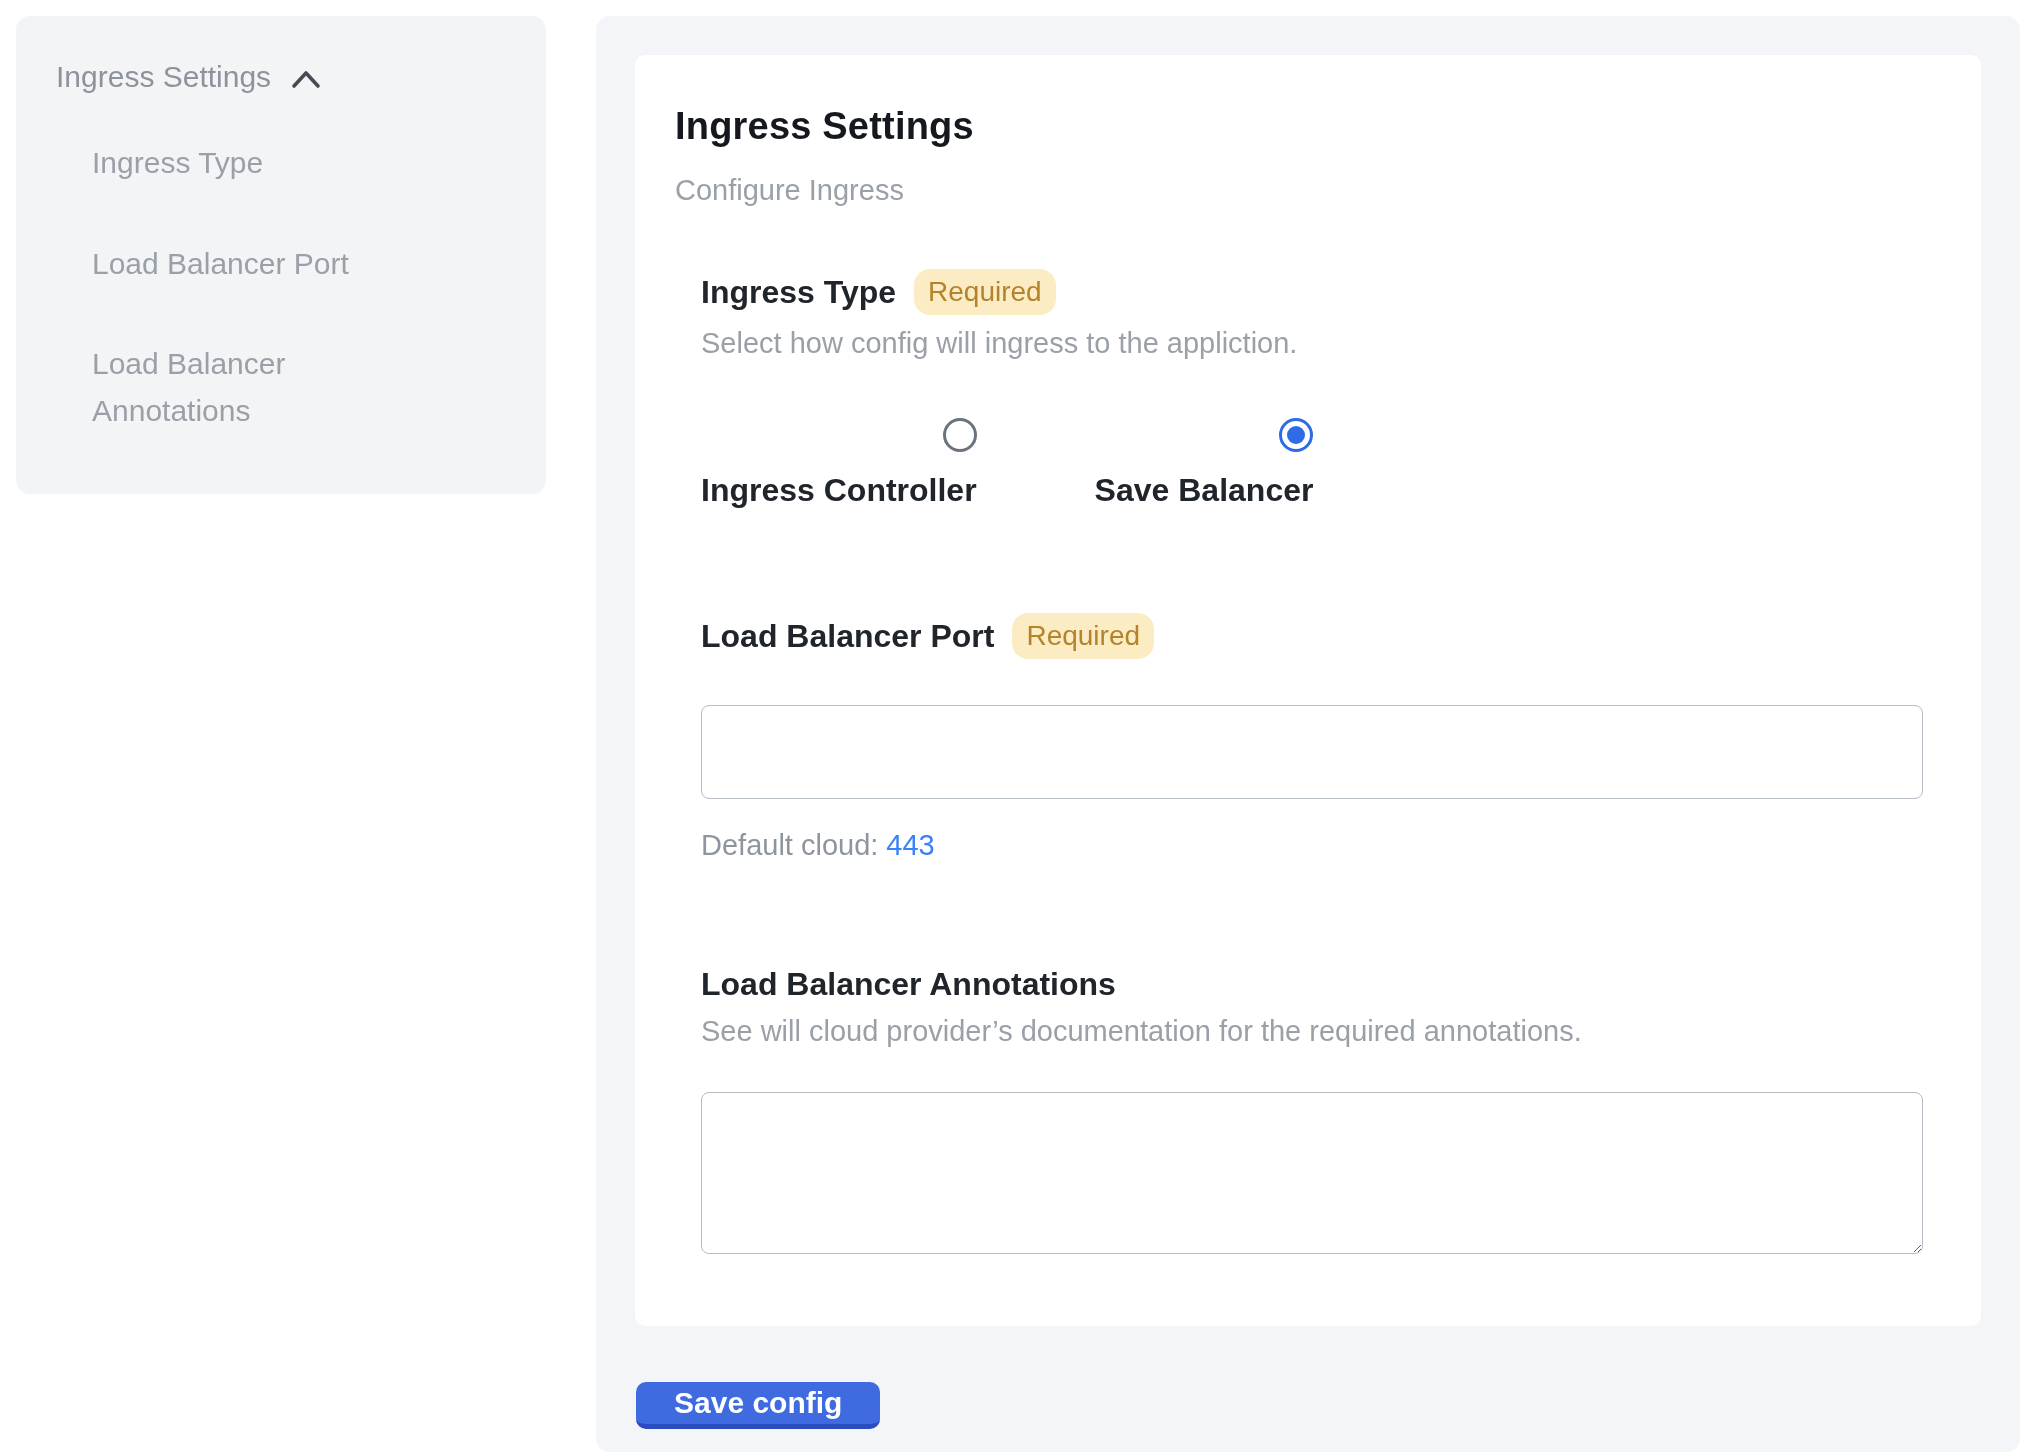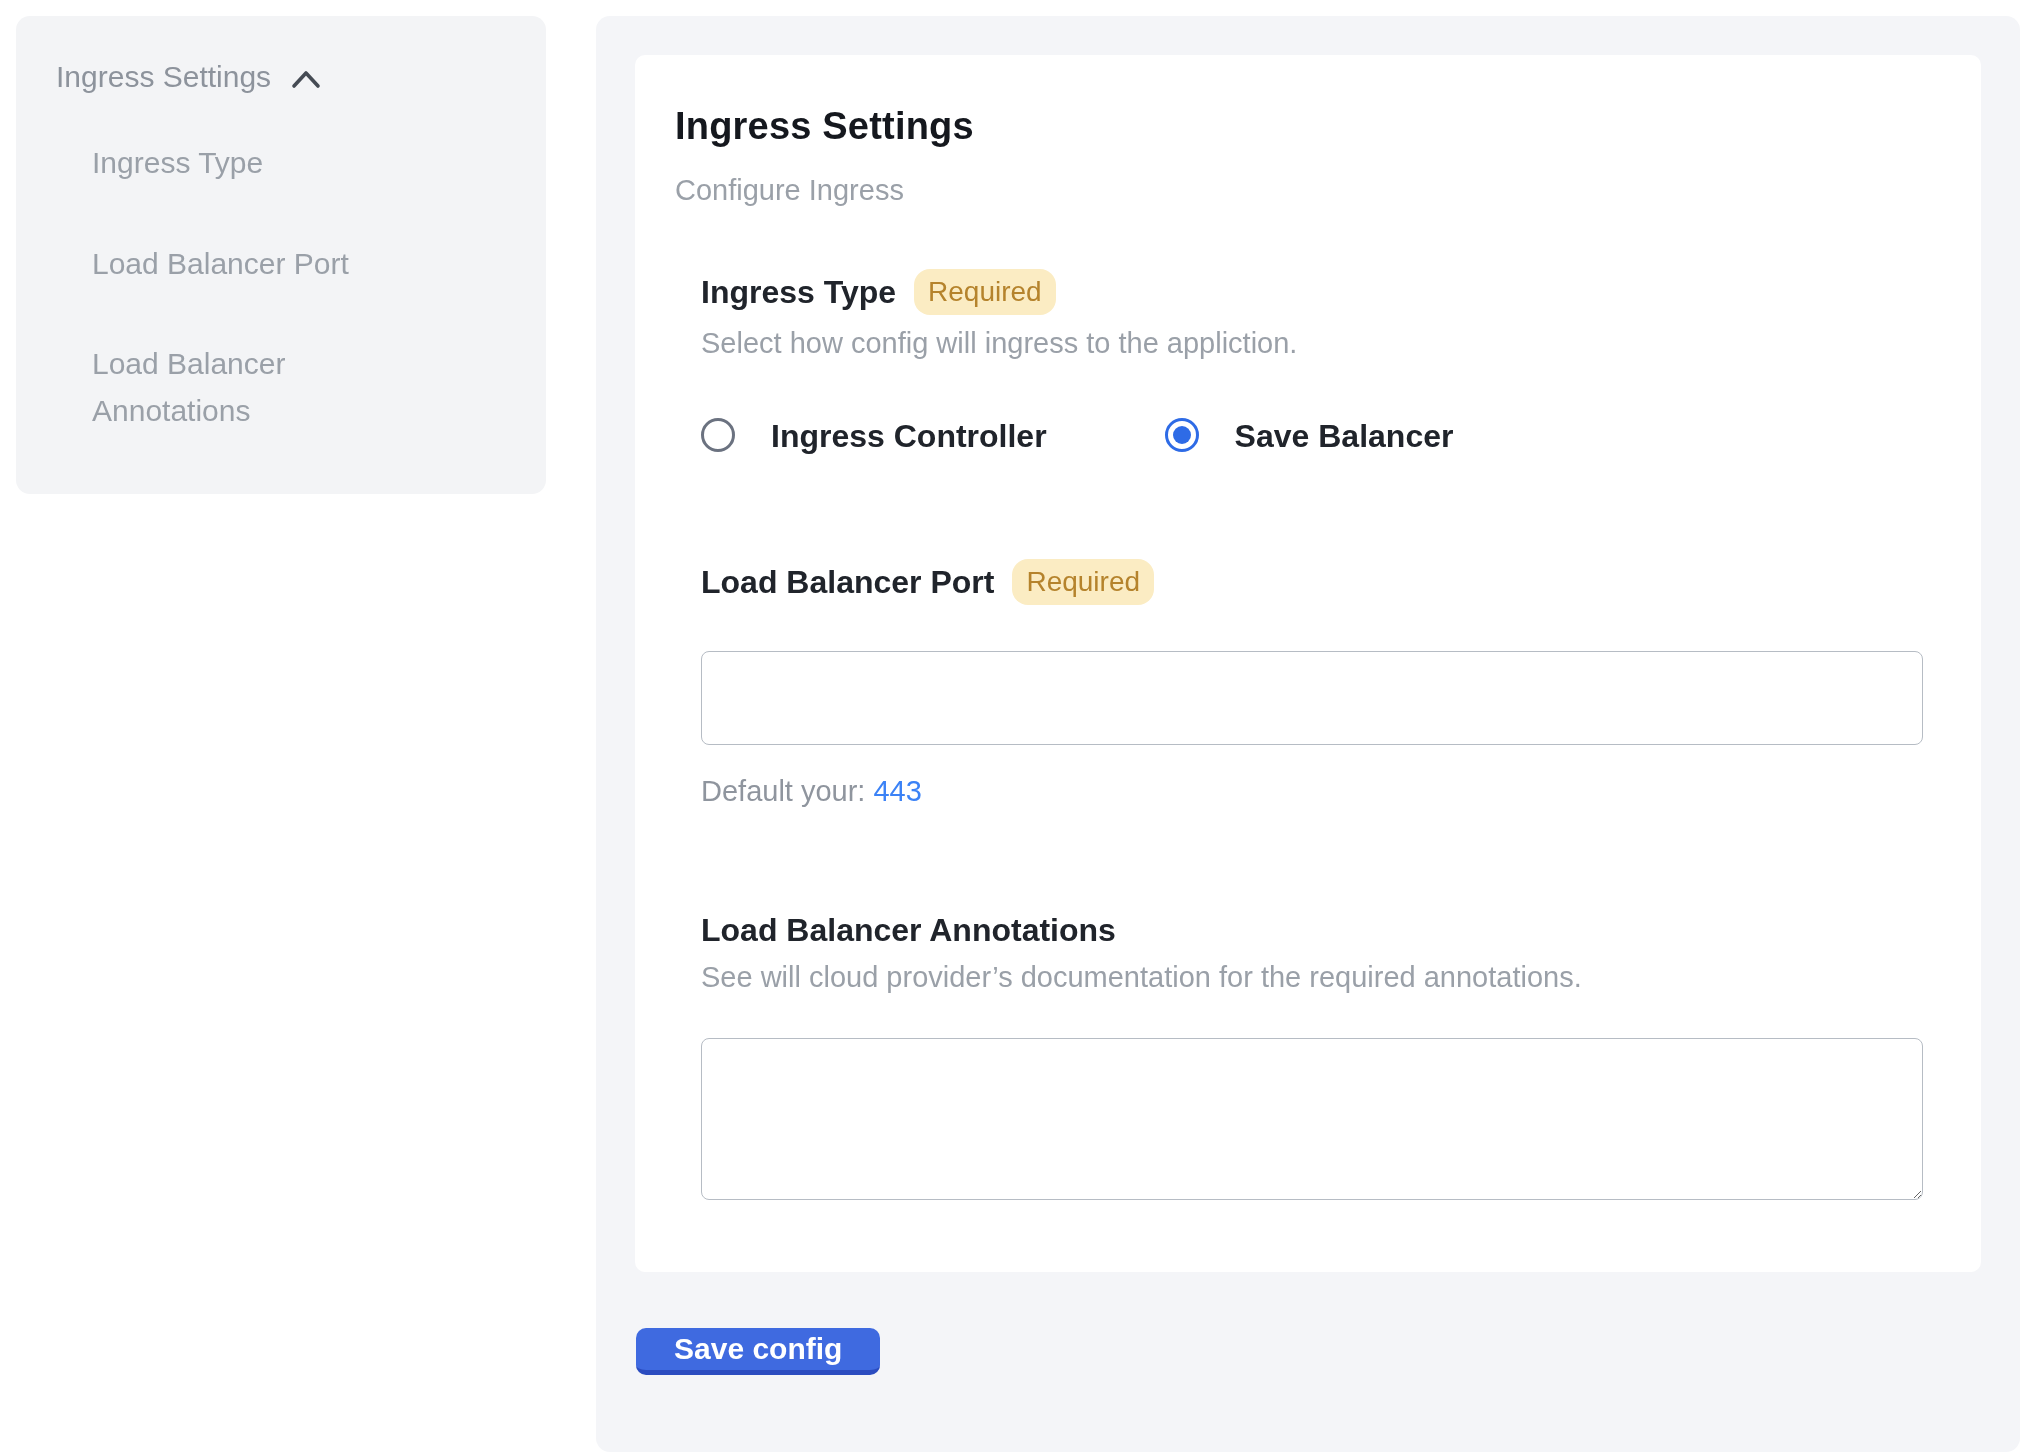--- a/index.html
+++ b/index.html
@@ -96,23 +96,24 @@
 
   
   .radio-row {
     margin-top: 58px;
     display: flex;
     align-items: center;
     gap: 118px;
   }
   .radio-option {
     display: flex;
-    align-items: flex-start;
-    gap: 36px;
-    cursor: pointer;
+    align-items: flex-end;
+    gap: 20px;
+    cursor: pointer;
+    flex-direction: column;
   }
   .radio-circle {
     width: 34px; height: 34px;
     border-radius: 50%;
     border: 3px solid #6b7280;
     background: #ffffff;
     position: relative;
     flex: 0 0 auto;
   }
   .radio-circle.checked { border-color: #2e6be6; }
@@ -228,21 +229,21 @@
       </div>
     </div>
 
     <div class="section gap">
       <div class="label-row">
         <span class="field-label">Load Balancer Port</span>
         <span class="required-badge">Required</span>
       </div>
       <input class="text-input" type="text" value="" style="">
       <div class="default-line">
-        <span>Default your:</span><span class="default-value">443</span>
+        <span>Default cloud:</span><span class="default-value">443</span>
       </div>
     </div>
 
     <div class="section gap">
       <div class="label-row">
         <span class="field-label">Load Balancer Annotations</span>
       </div>
       <div class="field-desc">See will cloud provider’s documentation for the required annotations.</div>
       <textarea class="text-area" style=""></textarea>
     </div>

